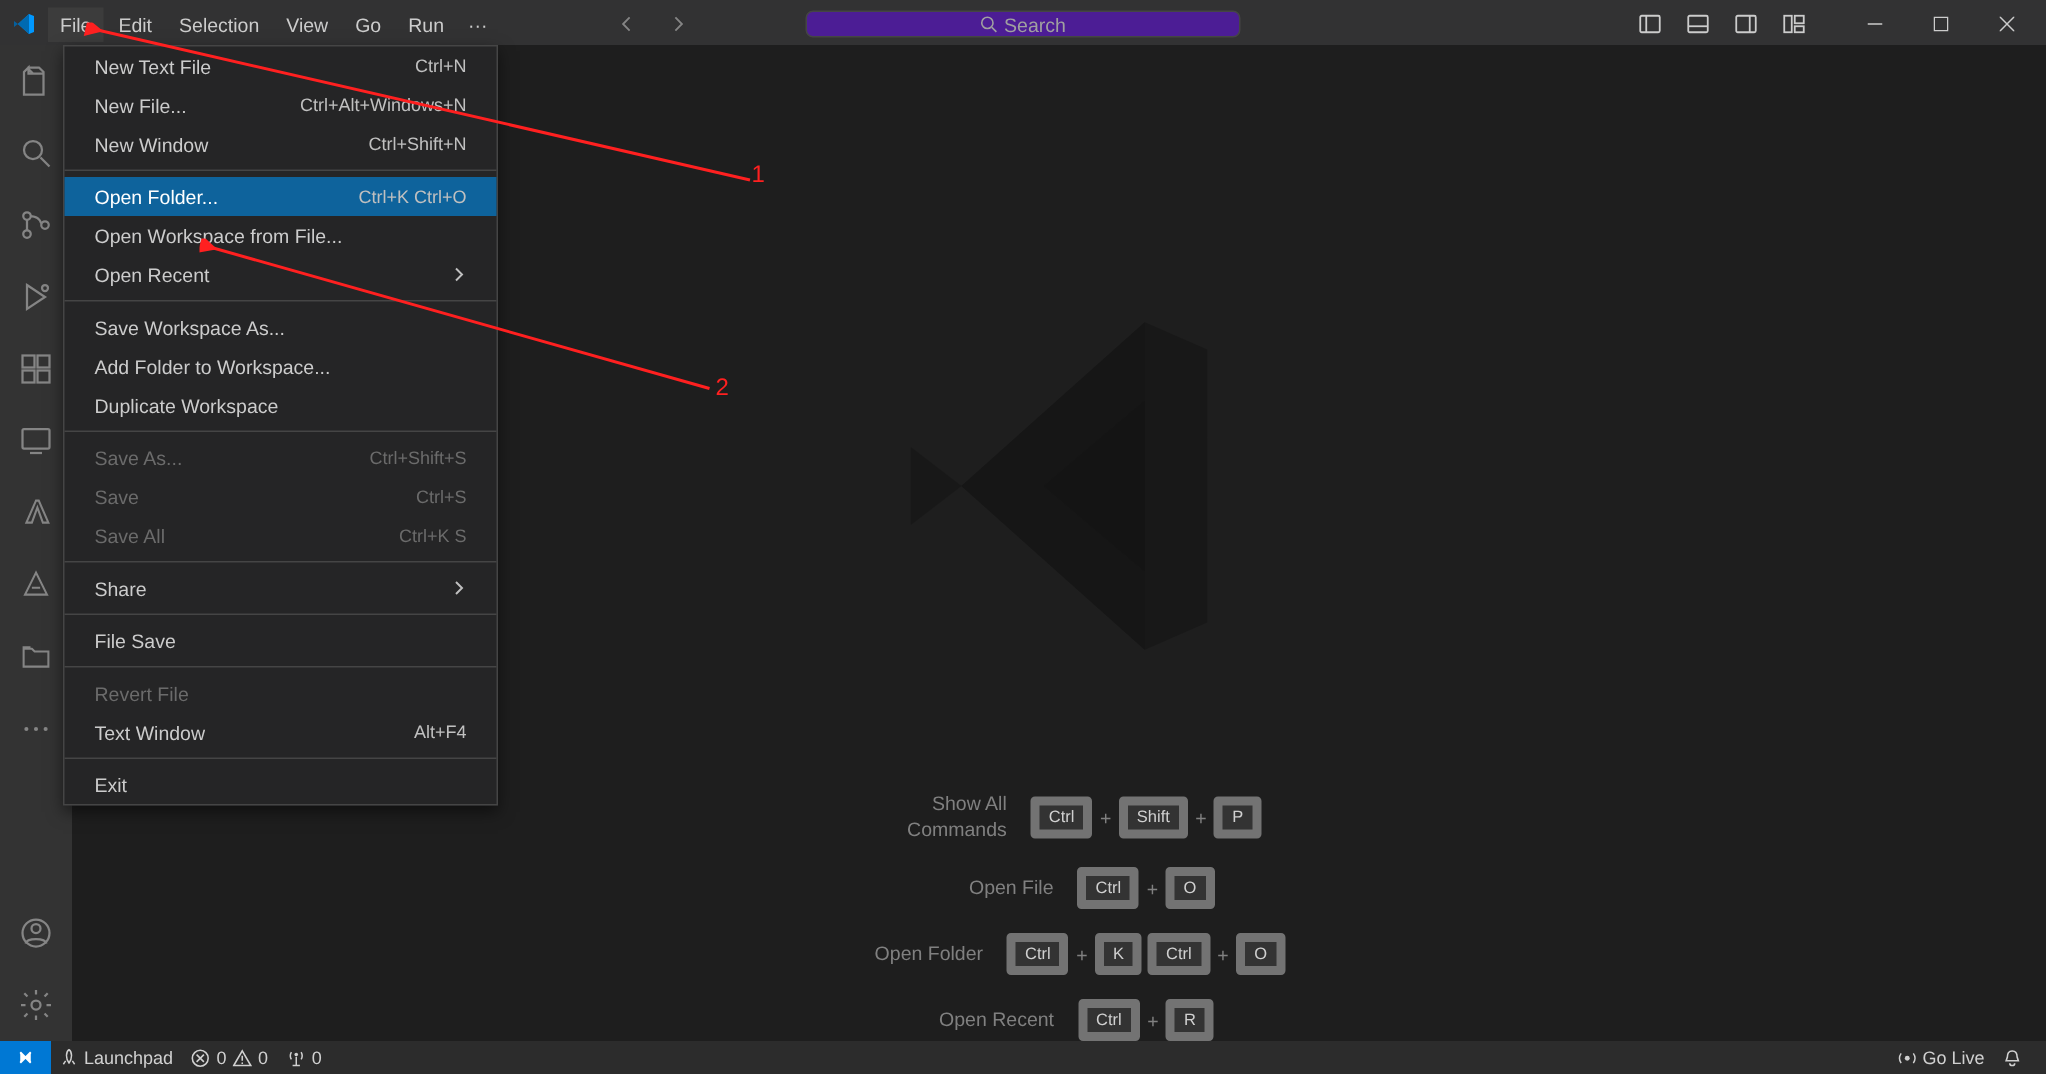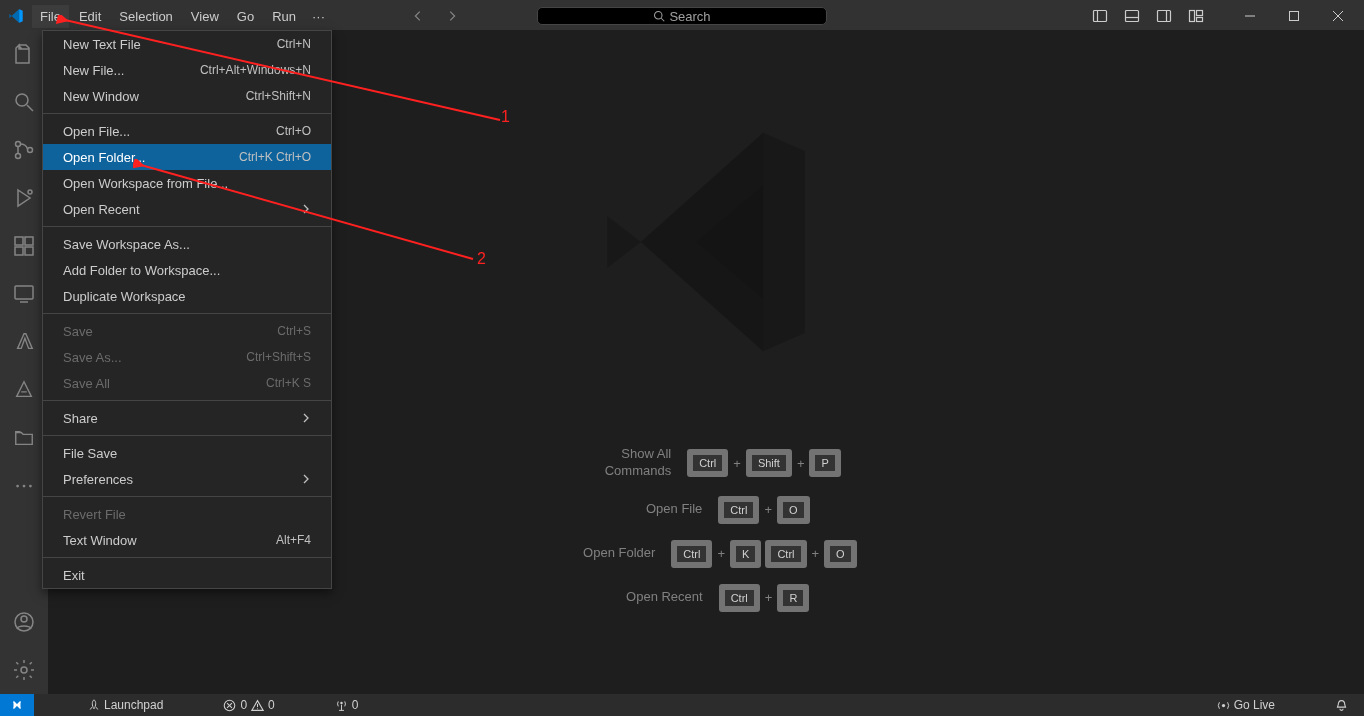--- a/index.html
+++ b/index.html
@@ -28,21 +28,21 @@
 .menu-item.active { background: #3c3c3c; }
 .menu-ellipsis { padding: 4px 6px; cursor:pointer;}
 .titlebar-nav { display:flex; gap:20px; margin-left: 80px; color:#858585;}
 .nav-arrow { width:14px; height:14px; display:flex; align-items:center; justify-content:center; cursor:pointer;}
 .search-box {
   position: absolute;
   left: 50%;
   transform: translateX(-50%);
   width: 290px;
   height: 18px;
-  background: #000000;
+  background: #4c1d95;
   border: 1px solid #454545;
   border-radius: 5px;
   display: flex;
   align-items: center;
   justify-content: center;
   color: #a0a0a0;
   gap: 4px;
 }
 .titlebar-right { margin-left: auto; display: flex; align-items: center; gap: 8px; }
 .layout-icons { display:flex; gap: 16px; color:#cccccc;}
@@ -95,21 +95,21 @@
 .editor-area {
   position: absolute;
   left: 48px;
   top: 30px;
   right: 0;
   bottom: 22px;
   background: #1e1e1e;
   display: flex;
   flex-direction: column;
   align-items: center;
-  justify-content: center;
+  justify-content: flex-end;
   gap: 24px;
 }
 .vs-watermark {
   width: 260px;
   height: 260px;
   margin-bottom: 40px;
   opacity: 0.6;
 }
 
 .shortcuts-list {
@@ -147,21 +147,20 @@
   position: absolute;
   left: 0; right: 0; bottom: 0;
   height: 22px;
   background: #16825d;
   display: flex;
   align-items: center;
   color: #ffffff;
   font-size: 12px;
   padding-right: 10px;
   background:#007acc;
-  gap:48px;
 }
 .status-bar { background:#2c2c2c;}
 .status-remote { background:#0078d4; width:34px; height:22px; display:flex; align-items:center; justify-content:center; cursor:pointer;}
 .status-item { padding: 0 6px; display:flex; align-items:center; gap:4px; color:#d0d0d0; cursor:pointer;}
 .status-spacer { flex:1; }
 
 
 .annotation-arrow {
   position: absolute;
   z-index: 200;
@@ -399,24 +398,20 @@
     </div>
     <div class="drop-item">
       <span>New File...</span>
       <span class="drop-shortcut">Ctrl+Alt+Windows+N</span>
     </div>
     <div class="drop-item">
       <span>New Window</span>
       <span class="drop-shortcut">Ctrl+Shift+N</span>
     </div>
     <div class="drop-separator"></div>
-    <div class="drop-item">
-      <span>Open File...</span>
-      <span class="drop-shortcut">Ctrl+O</span>
-    </div>
     <div class="drop-item highlighted">
       <span>Open Folder...</span>
       <span class="drop-shortcut">Ctrl+K Ctrl+O</span>
     </div>
     <div class="drop-item">
       <span>Open Workspace from File...</span>
     </div>
     <div class="drop-item">
       <span>Open Recent</span>
       <span class="submenu-arrow">
@@ -430,51 +425,43 @@
       <span>Save Workspace As...</span>
     </div>
     <div class="drop-item">
       <span>Add Folder to Workspace...</span>
     </div>
     <div class="drop-item">
       <span>Duplicate Workspace</span>
     </div>
     <div class="drop-separator"></div>
     <div class="drop-item disabled">
+      <span>Save As...</span>
+      <span class="drop-shortcut">Ctrl+Shift+S</span>
+    </div>
+    <div class="drop-item disabled">
       <span>Save</span>
       <span class="drop-shortcut">Ctrl+S</span>
-    </div>
-    <div class="drop-item disabled">
-      <span>Save As...</span>
-      <span class="drop-shortcut">Ctrl+Shift+S</span>
     </div>
     <div class="drop-item disabled">
       <span>Save All</span>
       <span class="drop-shortcut">Ctrl+K S</span>
     </div>
     <div class="drop-separator"></div>
     <div class="drop-item">
       <span>Share</span>
       <span class="submenu-arrow">
         <svg width="10" height="10" viewBox="0 0 10 10">
           <path d="M3 1 L7 5 L3 9" fill="none" stroke="currentColor" stroke-width="1.3"></path>
         </svg>
       </span>
     </div>
     <div class="drop-separator"></div>
     <div class="drop-item">
       <span>File Save</span>
-    </div>
-    <div class="drop-item">
-      <span>Preferences</span>
-      <span class="submenu-arrow">
-        <svg width="10" height="10" viewBox="0 0 10 10">
-          <path d="M3 1 L7 5 L3 9" fill="none" stroke="currentColor" stroke-width="1.3"></path>
-        </svg>
-      </span>
     </div>
     <div class="drop-separator"></div>
     <div class="drop-item disabled">
       <span>Revert File</span>
     </div>
     <div class="drop-item">
       <span>Text Window</span>
       <span class="drop-shortcut">Alt+F4</span>
     </div>
     <div class="drop-separator"></div>

